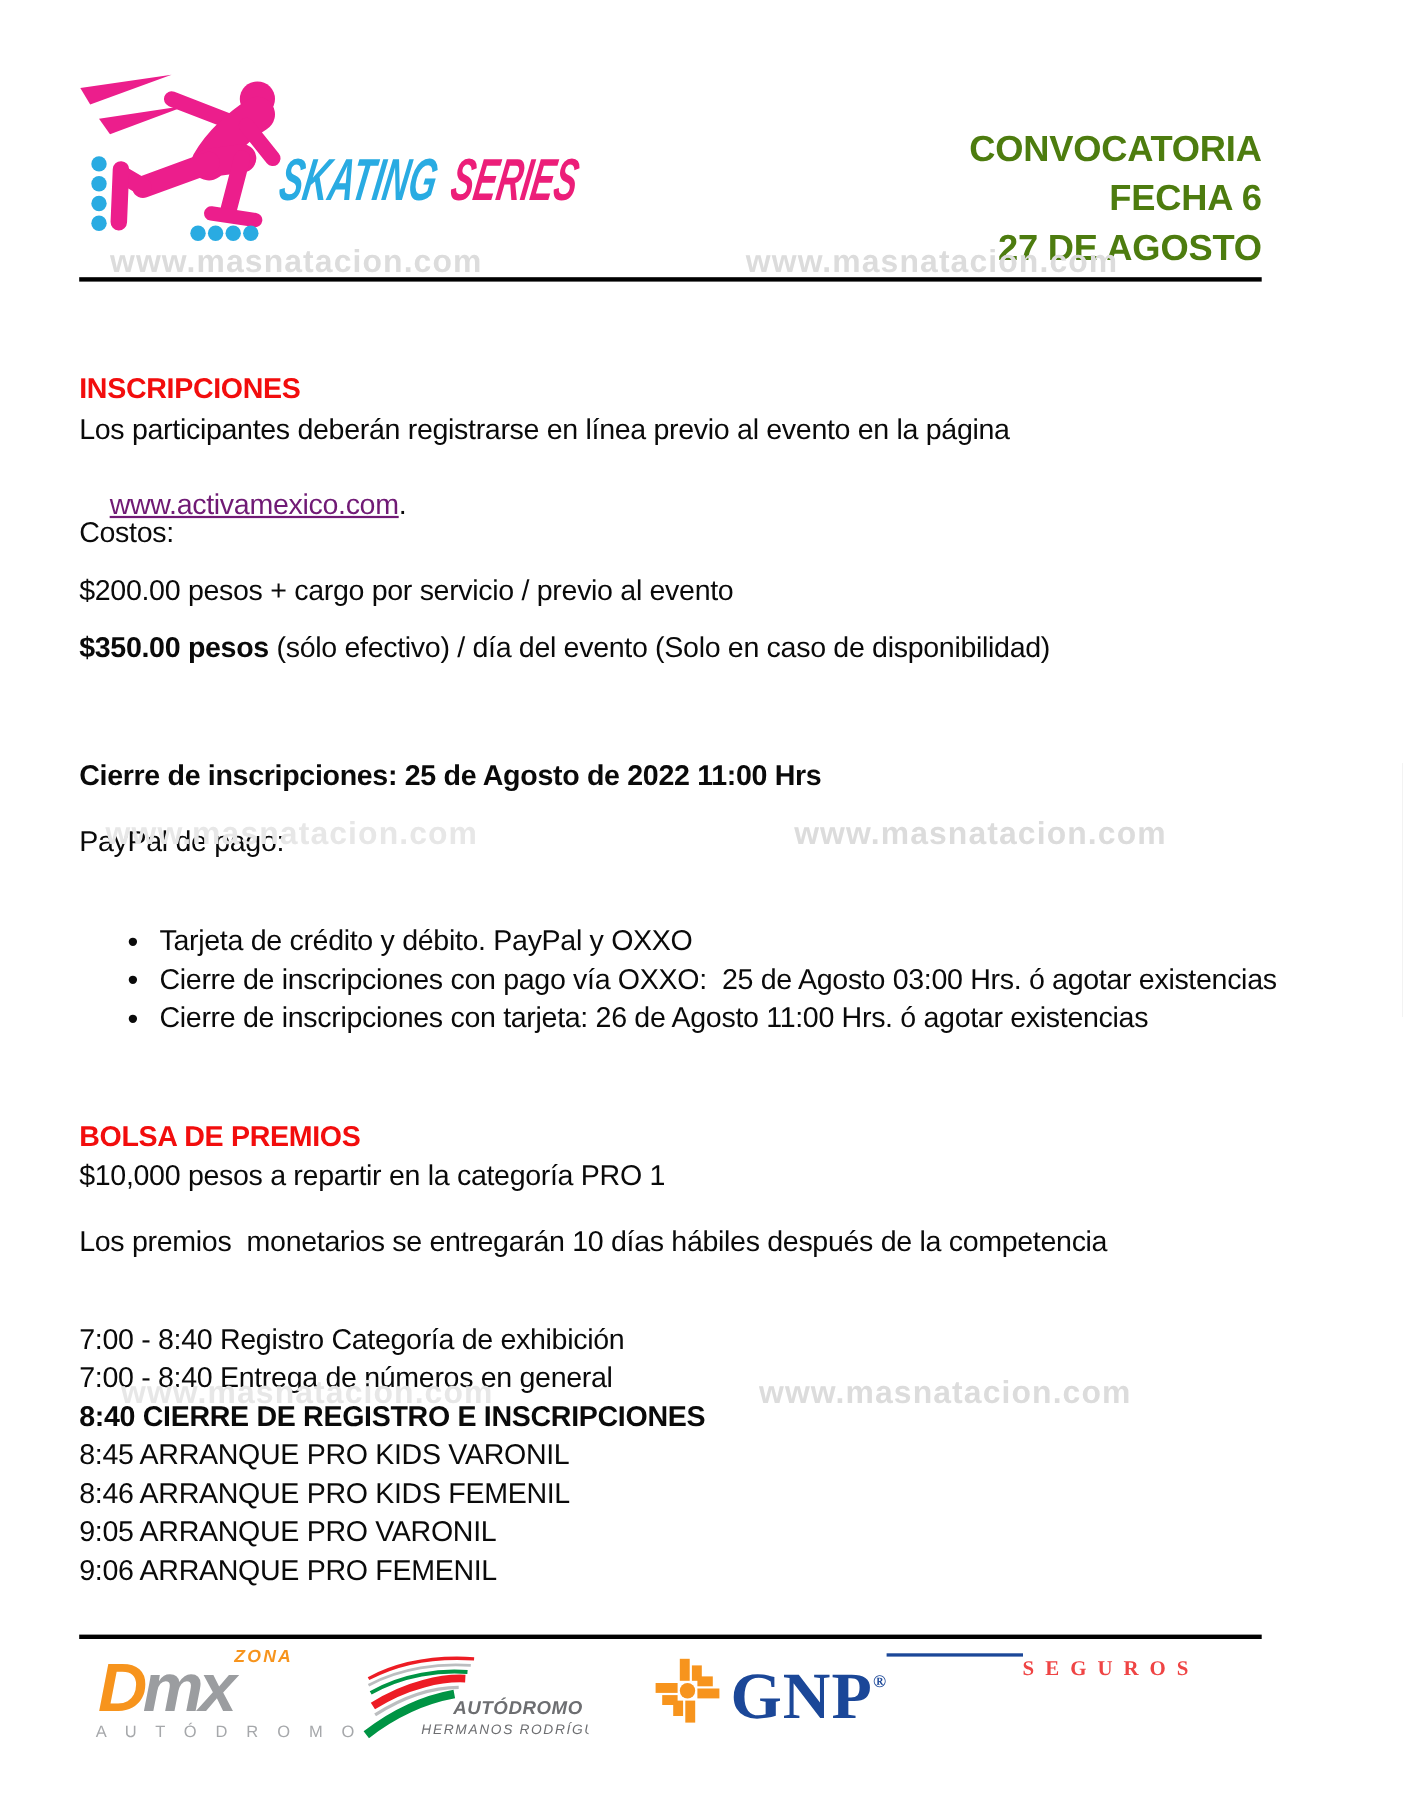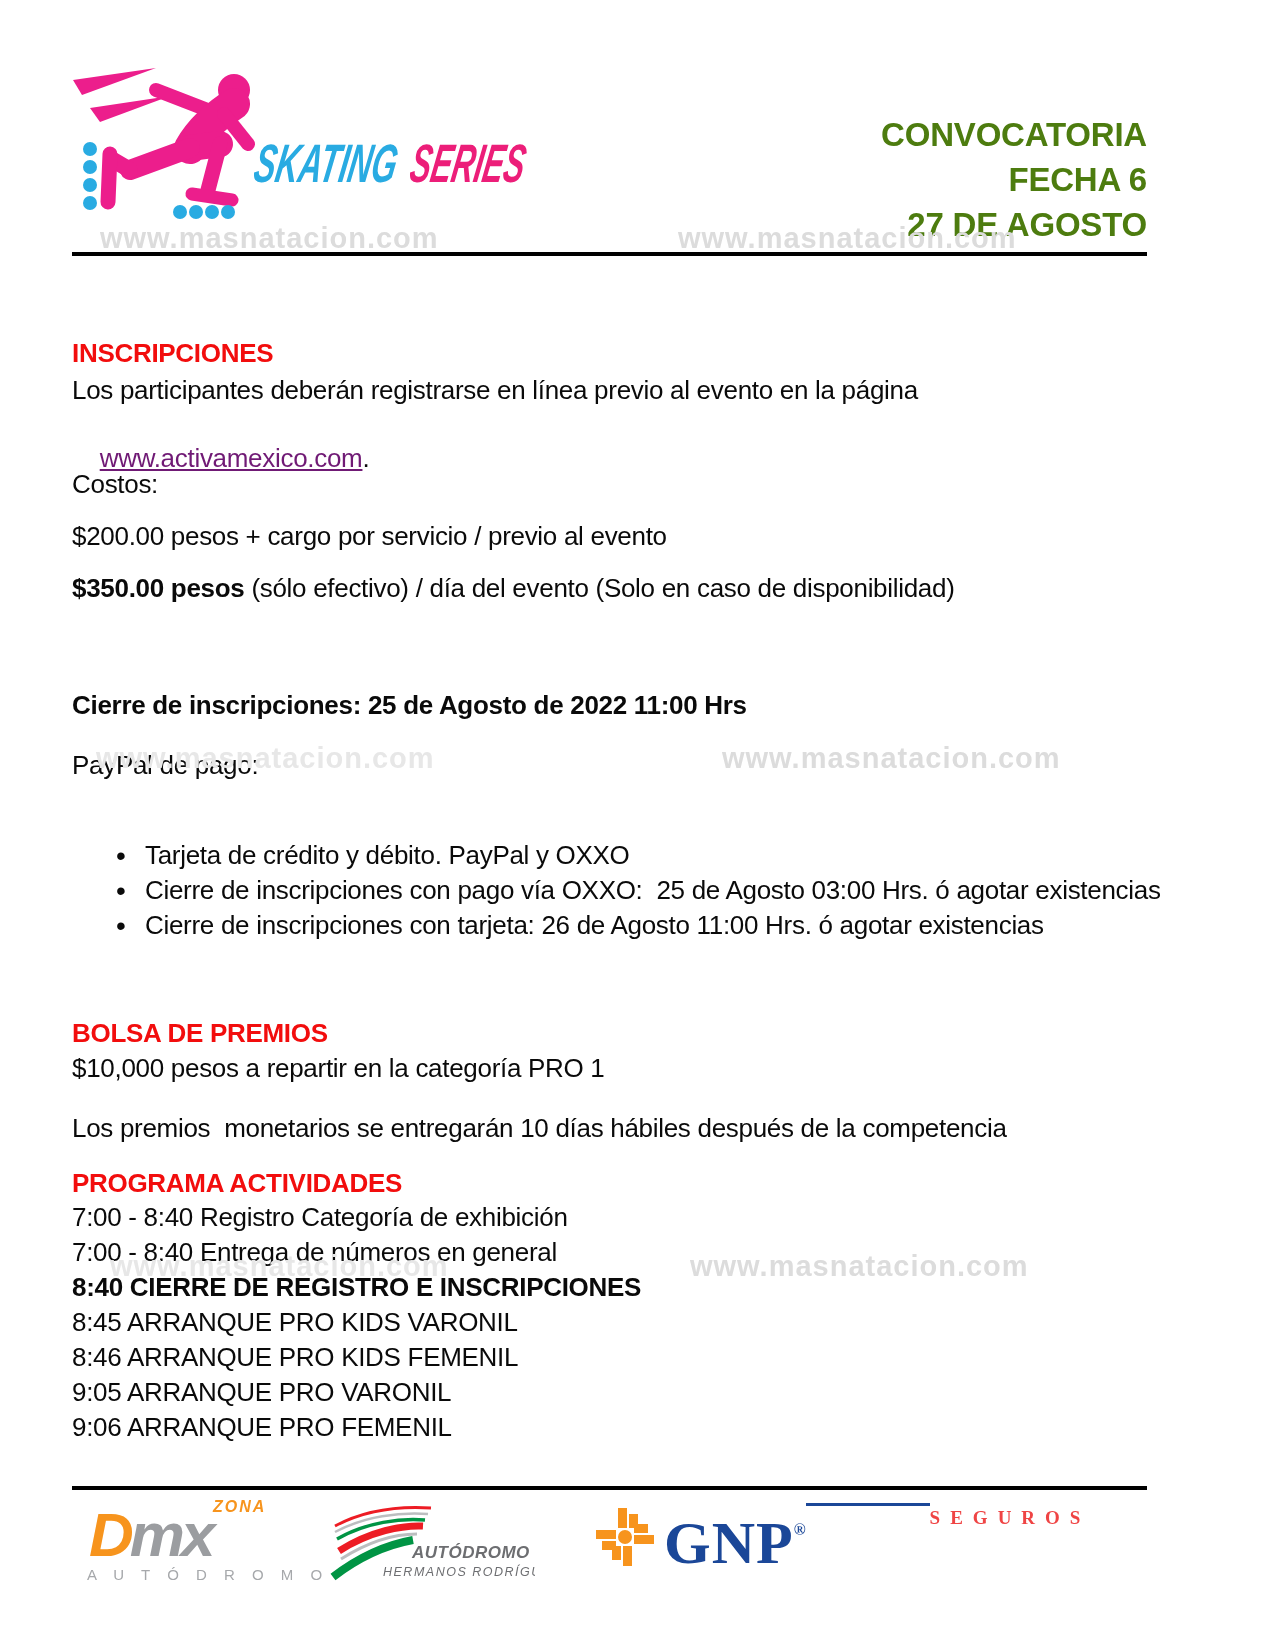--- a/index.html
+++ b/index.html
@@ -163,21 +163,20 @@
   <ul class="pay-list">
     <li>Tarjeta de crédito y débito. PayPal y OXXO</li>
     <li>Cierre de inscripciones con pago vía OXXO:  25 de Agosto 03:00 Hrs. ó agotar existencias</li>
     <li>Cierre de inscripciones con tarjeta: 26 de Agosto 11:00 Hrs. ó agotar existencias</li>
   </ul>
 
   <div class="line red" style="top:1018px;">BOLSA DE PREMIOS</div>
   <div class="line" style="top:1053px;">$10,000 pesos a repartir en la categoría PRO 1</div>
   <div class="line" style="top:1113px;">Los premios  monetarios se entregarán 10 días hábiles después de la competencia</div>
 
-  <div class="line red" style="top:1168px;">PROGRAMA ACTIVIDADES</div>
 
   <div class="schedule">
     <div>7:00 - 8:40 Registro Categoría de exhibición</div>
     <div>7:00 - 8:40 Entrega de números en general</div>
     <div class="bold">8:40 CIERRE DE REGISTRO E INSCRIPCIONES</div>
     <div>8:45 ARRANQUE PRO KIDS VARONIL</div>
     <div>8:46 ARRANQUE PRO KIDS FEMENIL</div>
     <div>9:05 ARRANQUE PRO VARONIL</div>
     <div>9:06 ARRANQUE PRO FEMENIL</div>
   </div>

